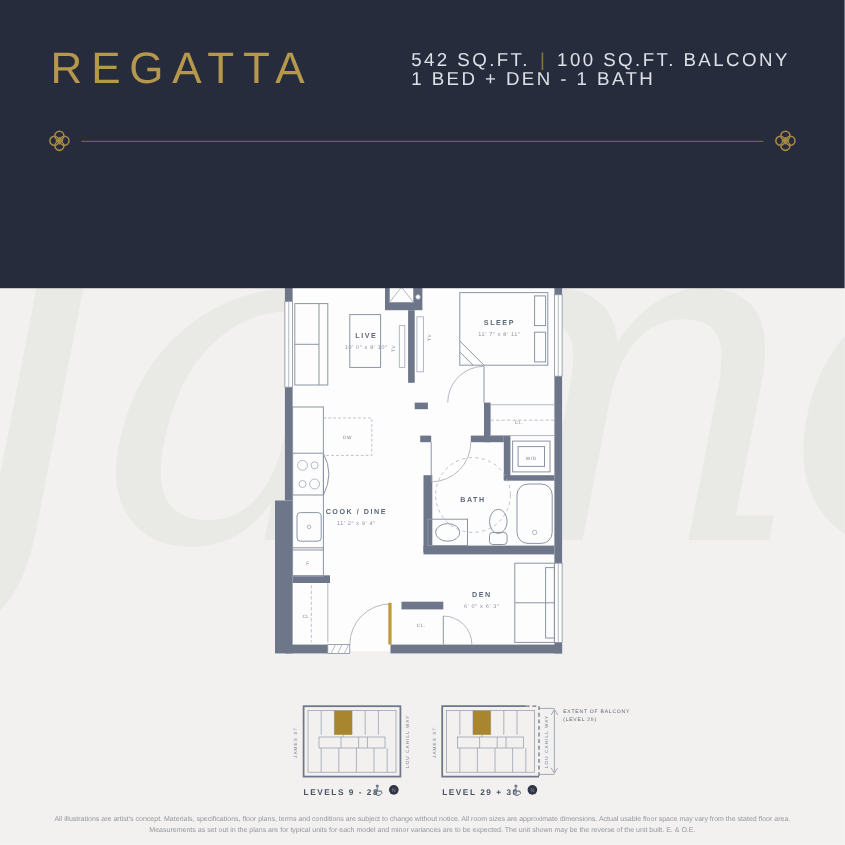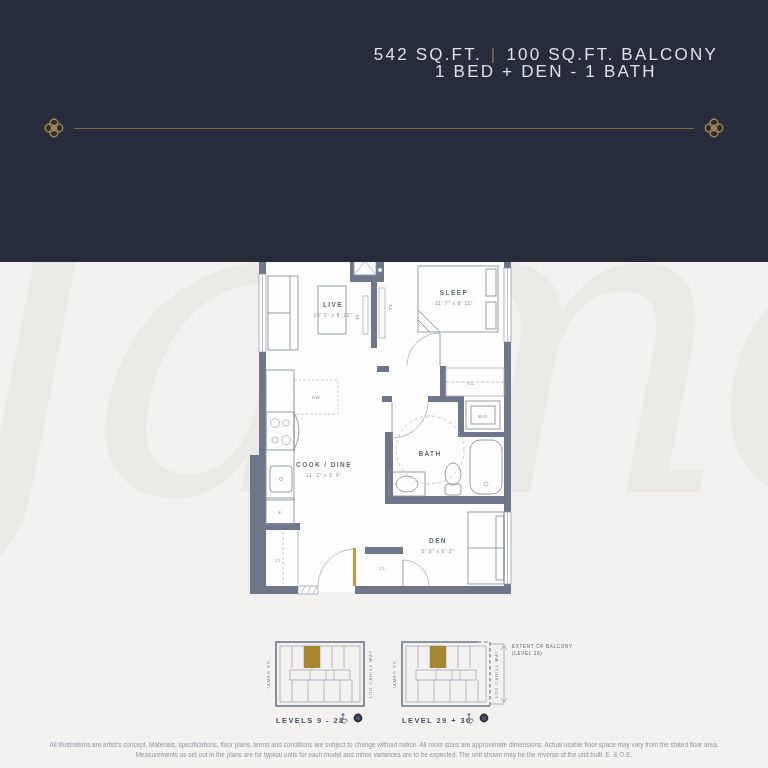--- a/index.html
+++ b/index.html
@@ -2,21 +2,21 @@
 <html><head>
 <meta charset="utf-8">
 <style>
   html,body{margin:0;padding:0;}
   .page{position:relative;width:768px;height:768px;background:#f2f1ef;overflow:hidden;
         font-family:"Liberation Sans",sans-serif;}
   
   .header{position:absolute;top:0;left:0;width:768px;height:262px;background:#272c3d;z-index:3;}
   .brand{position:absolute;left:46px;top:40px;font-size:40px;letter-spacing:8px;
          color:#b6984d;font-weight:400;}
-  .stats{position:absolute;right:50px;top:46px;text-align:center;color:#dde0e6;
+  .stats{position:absolute;right:50px;top:46px;text-align:left;color:#dde0e6;
          font-size:17px;letter-spacing:2.2px;line-height:1.0;}
   .stats .row1{white-space:nowrap;}
   .stats .sep{color:#8a7340;padding:0 9px;}
   .stats .row2{margin-top:0;}
   .rule{position:absolute;left:44px;right:44px;top:118px;height:20px;display:flex;
         align-items:center;}
   .rule .line{flex:1;height:0;border-top:1px solid #7d6a3a;margin:0 10px;}
   
   .watermark{position:absolute;left:-60px;top:128px;width:1000px;z-index:1;
              font-family:"DejaVu Serif",serif;font-style:italic;font-size:430px;
@@ -41,20 +41,21 @@
   .wall{fill:#6e7789;}
 </style>
 </head>
 <body>
 
 <div class="page">
 
   <div class="watermark">James</div>
 
   <div class="header">
+    <div class="brand">REGATTA</div>
     <div class="stats">
       <div class="row1">
         <span>542 SQ.FT.</span><span class="sep">|</span><span>100 SQ.FT. BALCONY</span>
       </div>
       <div class="row2">1 BED + DEN - 1 BATH</div>
     </div>
     <div class="rule">
       <svg width="20" height="20" viewBox="0 0 20 20">
         <g fill="none" stroke="#a68a45" stroke-width="1.4">
           <circle cx="10" cy="5.4" r="4.1"></circle>

